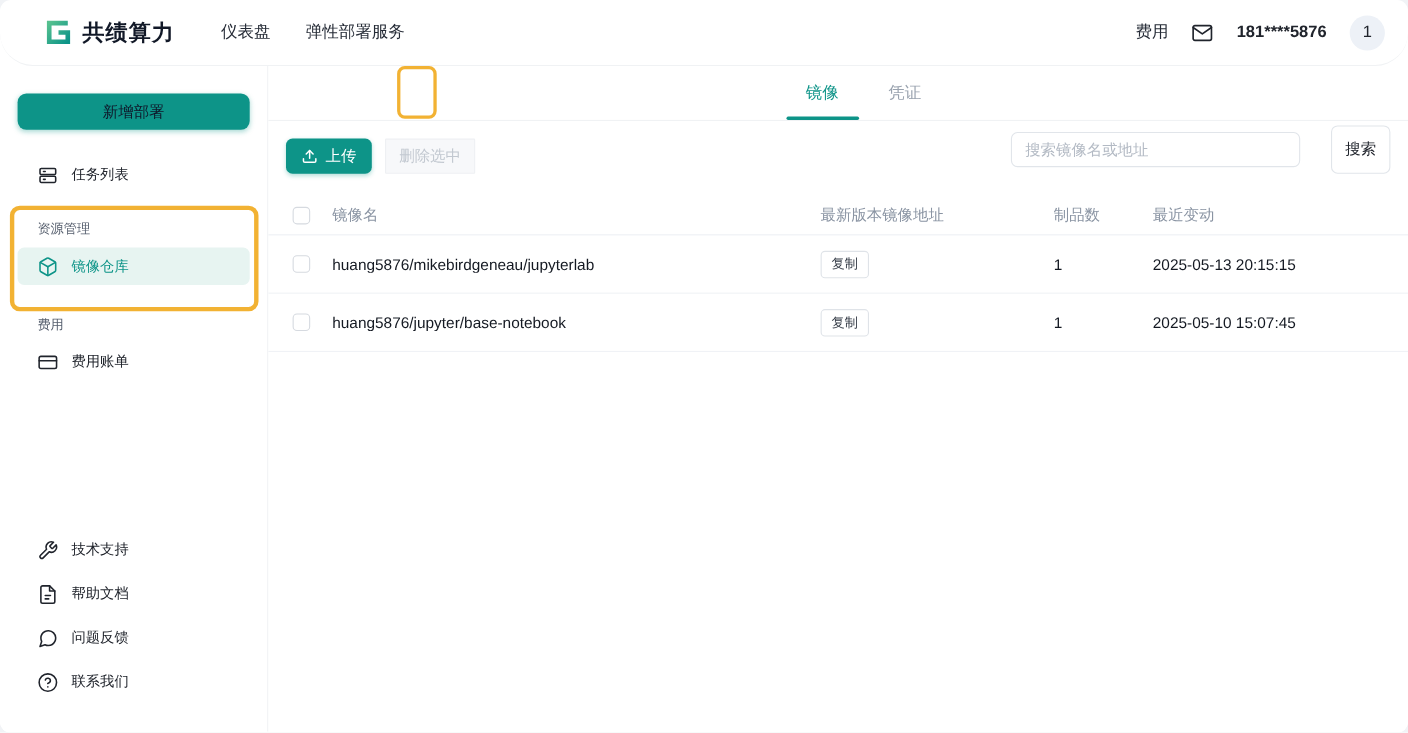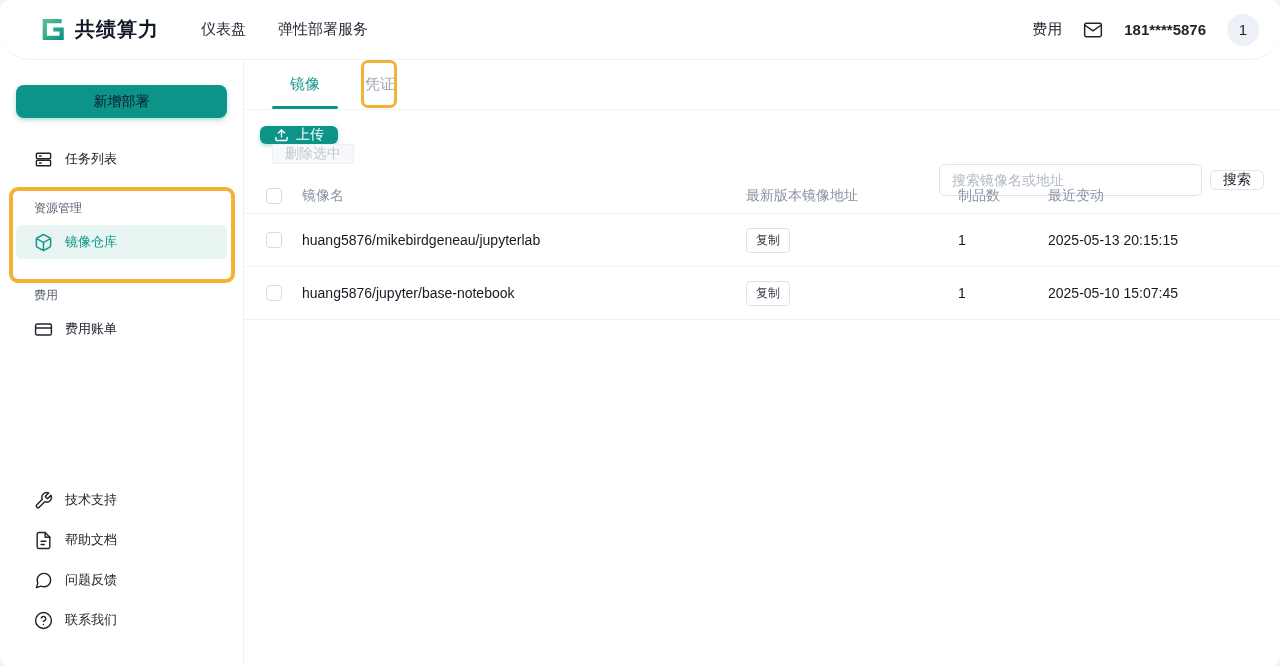--- a/index.html
+++ b/index.html
@@ -83,35 +83,36 @@
     display: flex; flex-direction: column; gap: 6px;
   }
 
   
   .main { flex: 1; display: flex; flex-direction: column; background: #fff; }
   .tabbar {
     height: 50px;
     display: flex; align-items: stretch; gap: 27px;
     padding-left: 28px;
     border-bottom: 1px solid #f0f2f4;
+    justify-content: center;
   }
   .tab {
     display: flex; align-items: center;
     font-size: 15px; color: #9aa3af;
     cursor: pointer; position: relative;
   }
   .tab.active { color: #0d9488; padding: 0 18px; }
   .tab.active::after {
     content: ""; position: absolute; left: 0; right: 0; bottom: 0;
     height: 3px; background: #0d9488; border-radius: 2px;
   }
 
   .toolbar {
-    display: flex; align-items: flex-start;
-    padding: 16px 16px 0 16px; height: 48px; flex-direction: column;
+    display: flex; align-items: flex-end;
+    padding: 16px 16px 0 16px; height: 48px;
   }
   .upload-btn {
     display: flex; align-items: center; gap: 7px;
     height: 32px; padding: 0 14px;
     background: #0d9488; color: #fff;
     border: none; border-radius: 6px;
     font-size: 14px; cursor: pointer;
     box-shadow: 0 2px 4px rgba(13,148,136,.3);
     font-family: inherit;
   }
@@ -124,25 +125,26 @@
   }
   .toolbar-right { margin-left: auto; display: flex; align-items: center; gap: 8px; }
   .search-input {
     width: 263px; height: 32px;
     border: 1px solid #e1e5ea; border-radius: 6px;
     padding: 0 12px; font-size: 14px; color: #20242c;
     outline: none; font-family: inherit;
   }
   .search-input::placeholder { color: #b3bac4; }
   .search-btn {
-    height: 20px; padding: 0 12px;
+    height: 44px; padding: 0 12px;
     background: #fff; color: #20242c;
     border: 1px solid #e1e5ea; border-radius: 6px;
     font-size: 14px; cursor: pointer;
     font-family: inherit;
+    margin-left: 20px;
   }
 
   
   .table { margin-top: 20px; }
   .t-row {
     display: grid;
     grid-template-columns: 36px 444px 212px 90px 1fr;
     align-items: center;
     padding: 0 16px 0 22px;
   }

